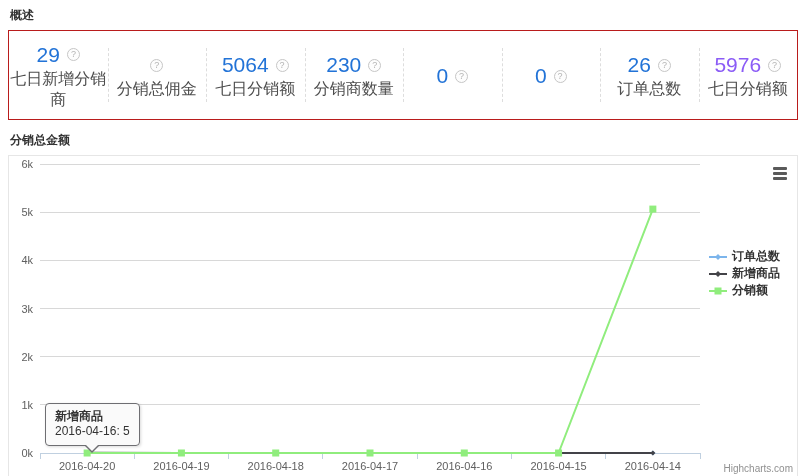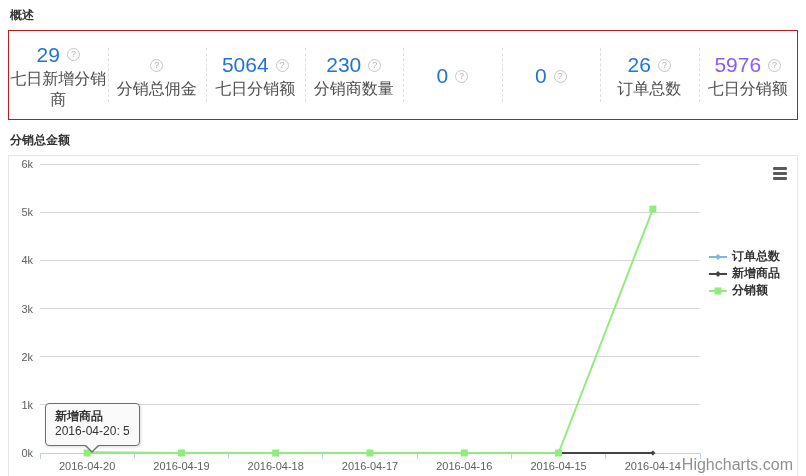--- a/index.html
+++ b/index.html
@@ -47,21 +47,21 @@
   .legend { position:absolute; left:700px; top:92px; }
   .legend-item { display:flex; align-items:center; height:17px; cursor:pointer; }
   .legend-label { font-size:12px; font-weight:bold; color:#333; margin-left:5px; white-space:nowrap; }
   .export-btn {
     position:absolute; right:9px; top:10px; width:16px; height:14px;
     cursor:pointer; padding:1px;
   }
   .export-btn span { display:block; height:3px; background:#5a5a5a; margin-bottom:2px; border-radius:1px; }
   .credits {
     position:absolute; right:4px; bottom:2px;
-    font-size:16px; color:#909090; cursor:pointer;
+    font-size:10px; color:#909090; cursor:pointer;
   }
   .chart-tooltip {
     position:absolute; left:36px; top:247px;
     background:rgba(250,250,250,0.95);
     border:1px solid #6e6e72; border-radius:4px;
     padding:5px 9px 6px 9px;
     font-size:12px; color:#333; line-height:15px;
     box-shadow:1px 1px 3px rgba(0,0,0,0.15);
     white-space:nowrap; z-index:5;
   }
@@ -217,19 +217,19 @@
     </div>
 
   <div class="export-btn" title="">
     <span></span>
     <span></span>
     <span></span>
   </div>
 
   <div class="chart-tooltip">
     <div class="tt-series">新增商品</div>
-    <div class="tt-text">2016-04-20: 5</div>
+    <div class="tt-text">2016-04-16: 5</div>
     <div class="tt-arrow"></div>
     <div class="tt-arrow-inner"></div>
   </div>
 
   <div class="credits">Highcharts.com</div>
 </div>
 
 </body></html>

